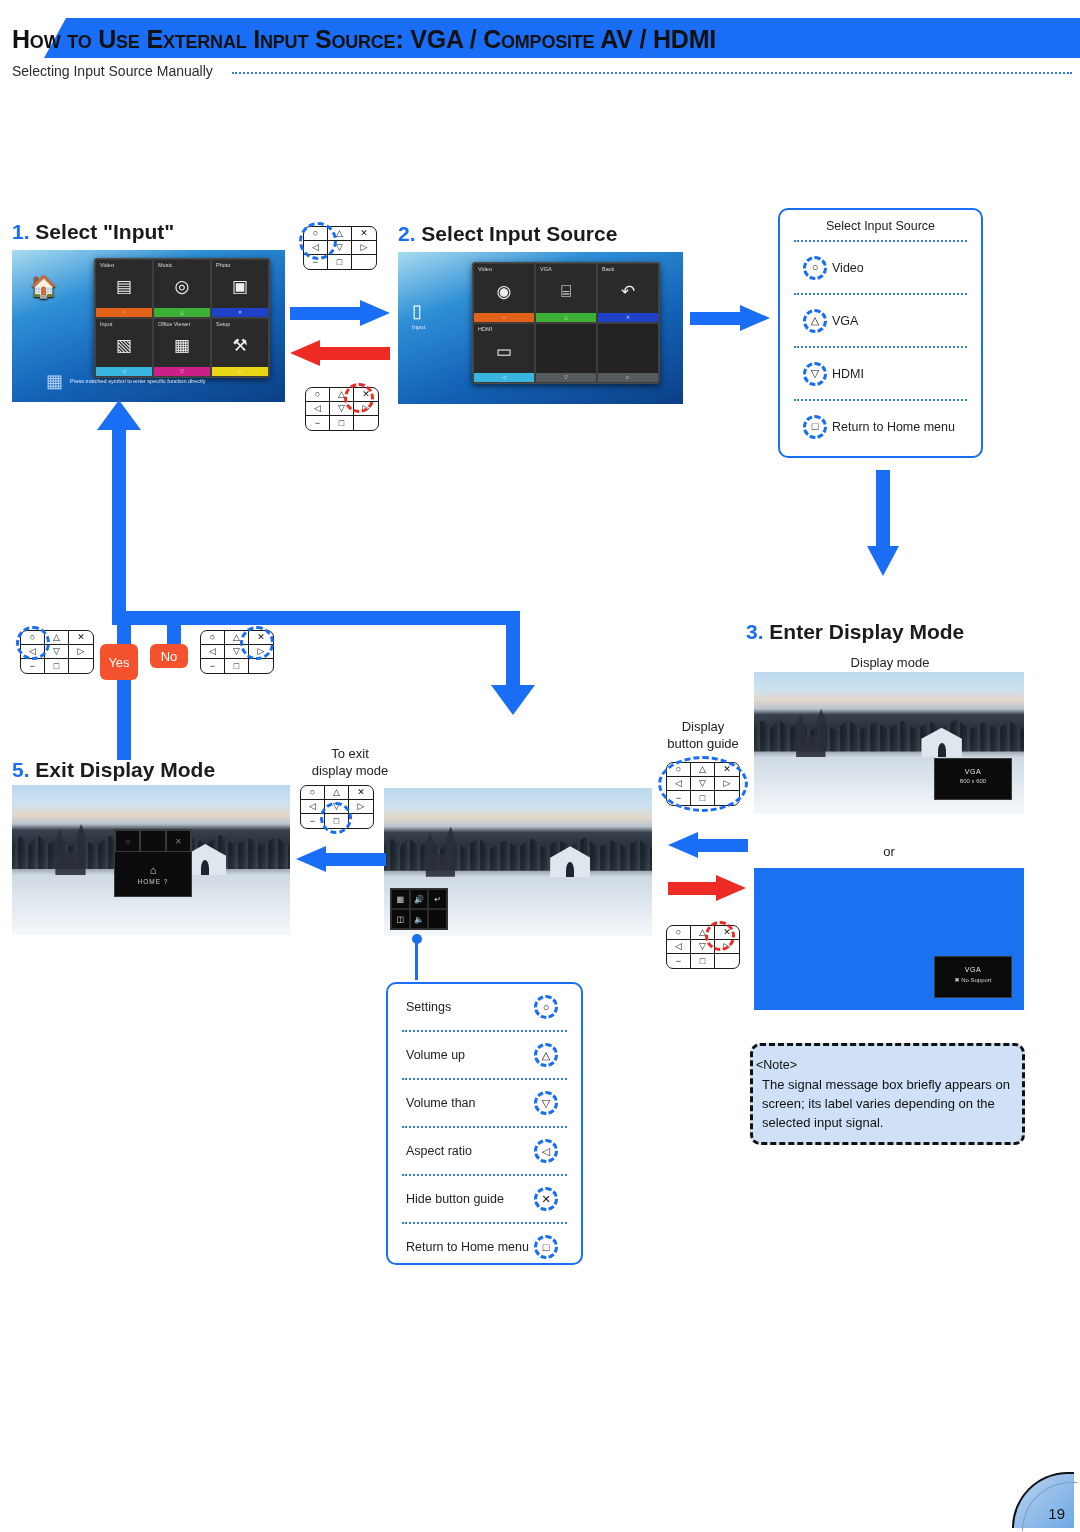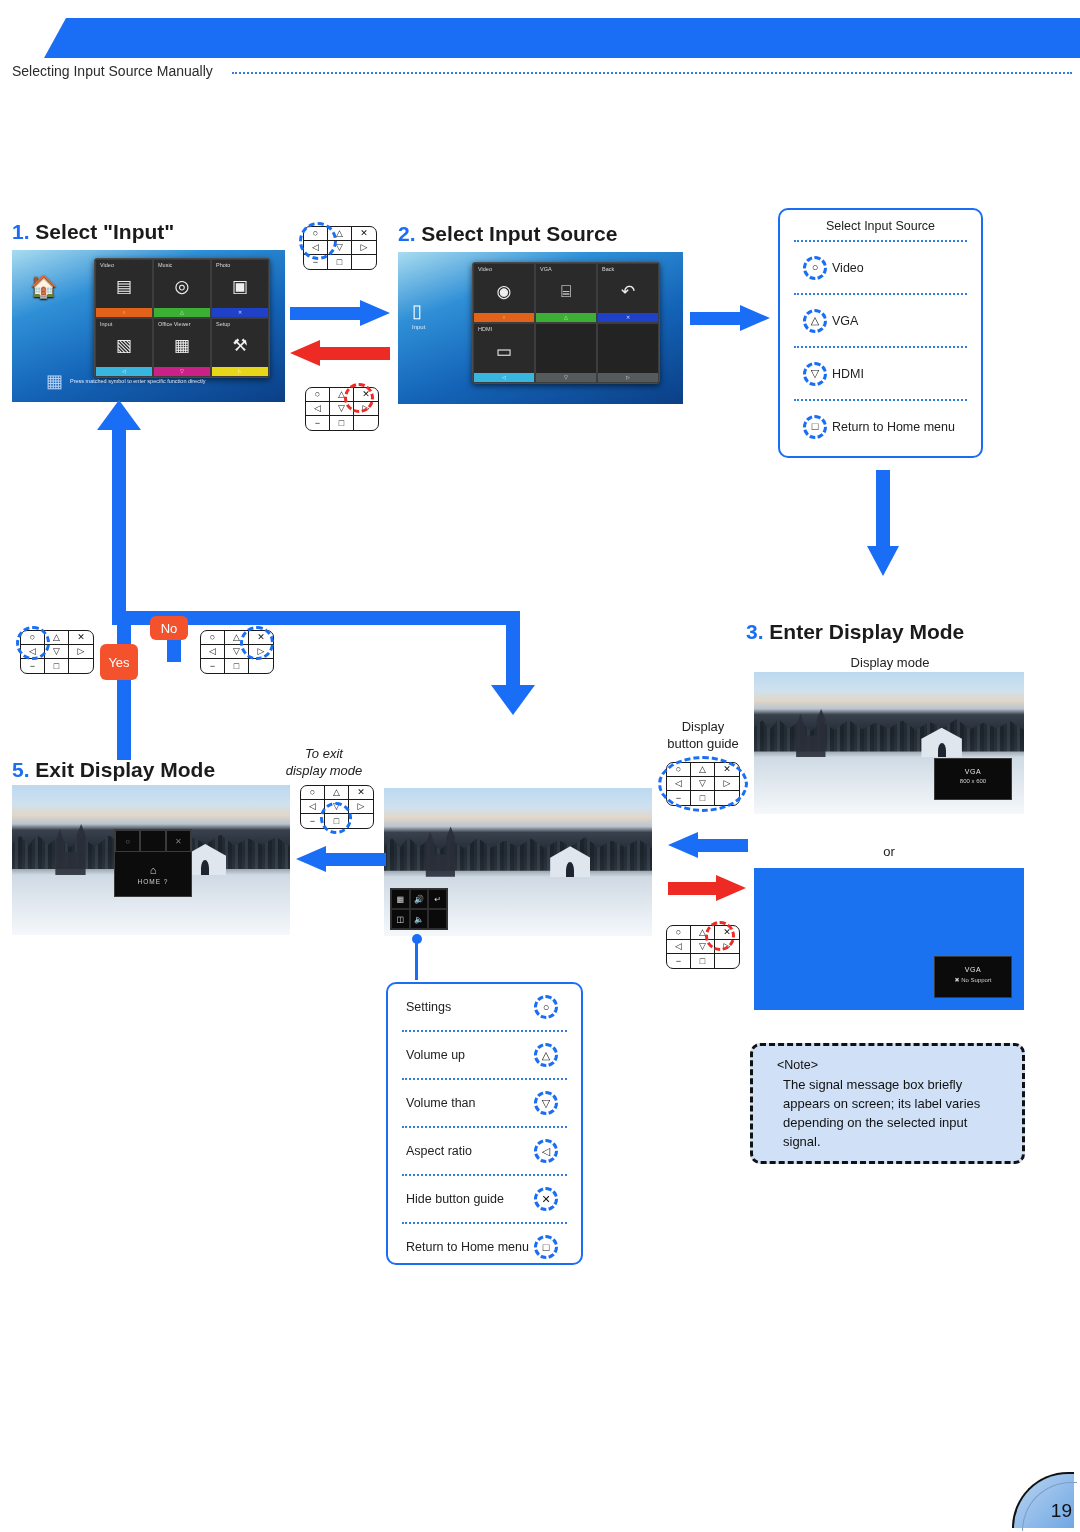--- a/index.html
+++ b/index.html
@@ -168,51 +168,52 @@
   }
   .ring:before {
     content:""; position:absolute; left:0; top:0; right:0; bottom:0;
     border:3px dashed #1a6ef5; border-radius:50%;
   }
   .ring span { font-size:11px; color:#111; line-height:1; }
 
   
   .note {
     position:absolute; background:#cfe0f7; border:3px dashed #111; border-radius:10px;
-    padding:10px 24px; font-size:13px; line-height:19px; color:#111;
+    padding:10px 3px; font-size:13px; line-height:19px; color:#111;
   }
   .note .note-tag { font-size:12.5px; }
 
   
   .caption { position:absolute; font-size:13px; color:#222; text-align:center; line-height:17px; }
 
   
   .pagecorner { position:absolute; right:6px; bottom:4px; width:78px; height:62px; }
   .pagecorner .fold {
     position:absolute; right:0; bottom:0; width:62px; height:56px;
     background:linear-gradient(135deg,#bcd6f2,#6fa7e4);
     border-radius:60px 0 0 0; border-left:2px solid #111; border-top:2px solid #111;
   }
   .pagecorner .fold:before{
     content:""; position:absolute; left:8px; top:8px; width:54px; height:48px;
     border-radius:50px 0 0 0; border-left:1px solid #7d9fc4; border-top:1px solid #7d9fc4;
   }
-  .pagenum { position:absolute; right:8px; bottom:10px; font-size:19px; color:#111; }
+  .pagenum { position:absolute; right:15px; bottom:10px; font-size:15px; color:#111; }
 
   .badge {
     position:absolute; background:#f4522d; color:#fff; border-radius:6px;
     font-size:13px; display:flex; align-items:center; justify-content:center;
   }
 </style>
 </head>
 <body>
 
 <div class="page">
 
   <div class="header-band"></div>
+  <div class="header-title">How to Use External Input Source: VGA / Composite AV / HDMI</div>
   <div class="subhead">Selecting Input Source Manually</div>
   <div class="subhead-dots"></div>
 
   <div class="step-head" style="left:12px; top:220px;">
     <span class="num">1.</span>
     <span>Select "Input"</span>
   </div>
 
   <div class="screen" style="left:12px; top:250px; width:273px; height:152px;">
     <div class="homeicon" style="left:18px; top:24px;">🏠</div>
@@ -430,21 +431,21 @@
       <div class="k">✕</div>
       <div class="k">◁</div>
       <div class="k">▽</div>
       <div class="k">▷</div>
       <div class="k">−</div>
       <div class="k">□</div>
       <div class="k noline"></div>
     </div>
   <div class="hl" style="left:16px; top:626px; width:34px; height:34px;"></div>
   <div class="badge" style="left:100px; top:644px; width:38px; height:36px;">Yes</div>
-  <div class="badge" style="left:150px; top:616px; width:38px; height:24px;">No</div>
+  <div class="badge" style="left:150px; top:644px; width:38px; height:24px;">No</div>
   <div class="keypad" id="kp4" style="left:200px; top:630px;">
       <div class="k">○</div>
       <div class="k">△</div>
       <div class="k">✕</div>
       <div class="k">◁</div>
       <div class="k">▽</div>
       <div class="k">▷</div>
       <div class="k">−</div>
       <div class="k">□</div>
       <div class="k noline"></div>
@@ -581,21 +582,21 @@
         <div class="hd-cell"></div>
         <div class="hd-cell">✕</div>
       </div>
       <div class="hd-body">
         <div class="hd-ico">⌂</div>
         <div class="hd-txt">HOME ?</div>
       </div>
     </div>
   </div>
 
-  <div class="caption" style="left:276px; top:745px; width:96px;font-style:italic;">
+  <div class="caption" style="left:302px; top:745px; width:96px;">
     <span>To exit</span><br><span>display mode</span>
   </div>
   <div class="keypad" id="kp7" style="left:300px; top:785px;">
       <div class="k">○</div>
       <div class="k">△</div>
       <div class="k">✕</div>
       <div class="k">◁</div>
       <div class="k">▽</div>
       <div class="k">▷</div>
       <div class="k">−</div>

